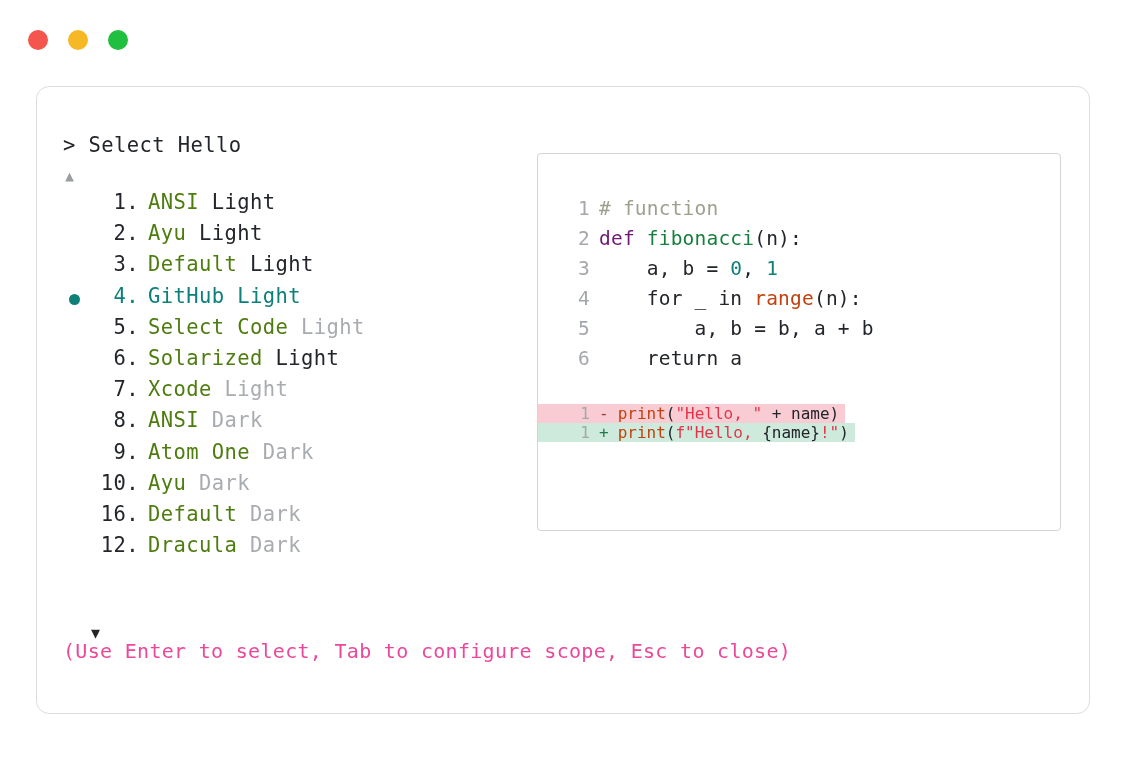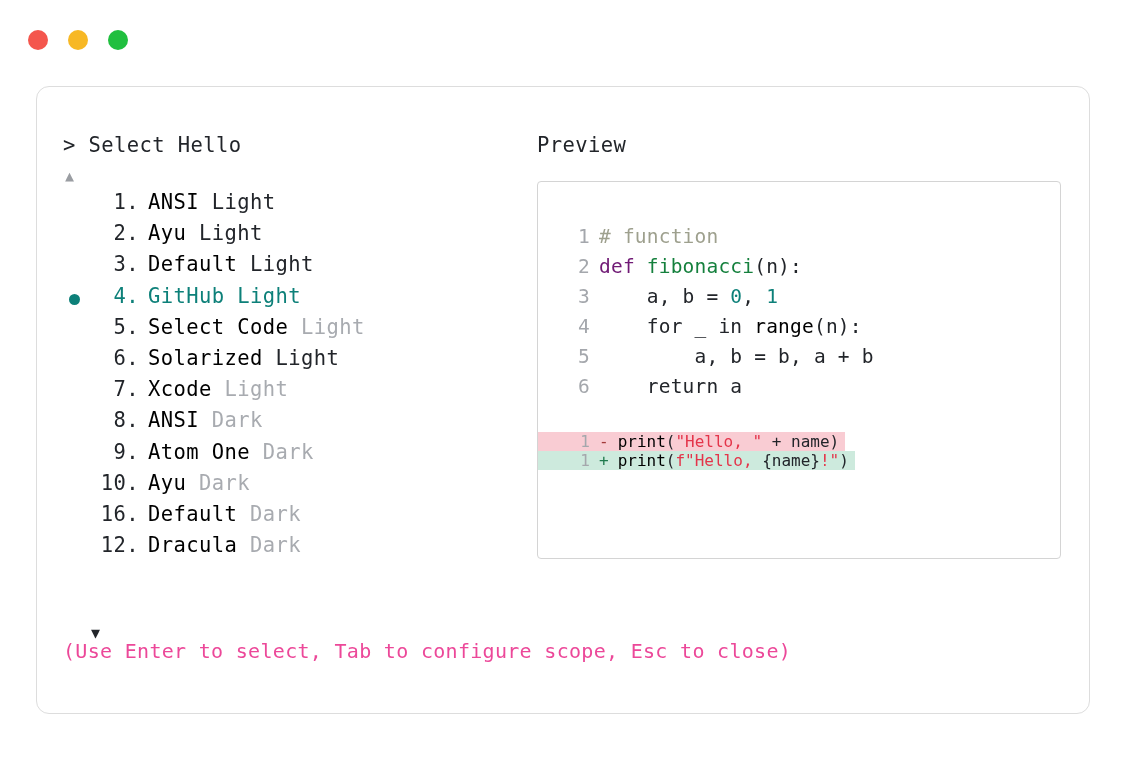--- a/index.html
+++ b/index.html
@@ -118,21 +118,21 @@
     background: #0d8079;
     display: block;
   }
   .idx {
     width: 46px;
     flex: 0 0 46px;
     text-align: right;
     color: #22252a;
   }
   .name {
-    color: #000000;
+    color: #4d7c0f;
     padding-left: 9px;
   }
   .variant { padding-left: 0; }
   .variant-dim  { color: #a8abb0; }
   .variant-bold { color: #22252a; }
   .theme-item.selected .idx,
   .theme-item.selected .idx-dot,
   .theme-item.selected .name,
   .theme-item.selected .variant { color: #0d8079; }
 
@@ -202,21 +202,21 @@
   }
   .diff-row .sign { padding-left: 9px; }
   .diff-row.minus .sign { color: #a33a3a; }
   .diff-row.plus  .sign { color: #1f7a4d; }
   .diff-row .code { padding-left: 9px; padding-right: 6px; }
 
   
   .tok-comment { color: #9ea08e; }
   .tok-keyword { color: #701a75; }
   .tok-func    { color: #15803d; }
-  .tok-builtin { color: #000000; }
+  .tok-builtin { color: #c2410c; }
   .tok-number  { color: #0d8079; }
   .tok-string  { color: #e4344a; }
   .tok-plain   { color: #22252a; }
 </style>
 </head>
 <body>
 
 <div class="window-dots">
   <span class="dot dot-red"></span>
   <span class="dot dot-yellow"></span>
@@ -245,21 +245,20 @@
           <li class="theme-item"><span class="bullet-cell"></span><span class="idx">16.</span><span class="name">Default</span><span class="variant variant-dim"> Dark</span></li>
           <li class="theme-item"><span class="bullet-cell"></span><span class="idx">12.</span><span class="name">Dracula</span><span class="variant variant-dim"> Dark</span></li>
         </ul>
 
       <div class="scroll-arrow-down">▼</div>
     </div>
 
     <div class="hint">(Use Enter to select, Tab to configure scope, Esc to close)</div>
 
     <div class="preview">
-      <div class="preview-title">Preview</div>
       <div class="code-box">
         <div class="code-lines" id="code-lines"><div class="code-row"><span class="gutter">1</span><span class="code"><span class="tok-comment"># function</span></span></div><div class="code-row"><span class="gutter">2</span><span class="code"><span class="tok-keyword">def </span><span class="tok-func">fibonacci</span><span class="tok-plain">(n):</span></span></div><div class="code-row"><span class="gutter">3</span><span class="code"><span class="tok-plain">    a, b = </span><span class="tok-number">0</span><span class="tok-plain">, </span><span class="tok-number">1</span></span></div><div class="code-row"><span class="gutter">4</span><span class="code"><span class="tok-plain">    for _ in </span><span class="tok-builtin">range</span><span class="tok-plain">(n):</span></span></div><div class="code-row"><span class="gutter">5</span><span class="code"><span class="tok-plain">        a, b = b, a + b</span></span></div><div class="code-row"><span class="gutter">6</span><span class="code"><span class="tok-plain">    return a</span></span></div></div>
         <div class="diff-block" id="diff-lines">
             <div class="diff-wrap"><div class="diff-row minus"><span class="gutter">1</span><span class="sign">-</span><span class="code"><span class="tok-builtin">print</span><span class="tok-plain">(</span><span class="tok-string">"Hello, "</span><span class="tok-plain"> + name)</span></span></div></div>
             <div class="diff-wrap"><div class="diff-row plus"><span class="gutter">1</span><span class="sign">+</span><span class="code"><span class="tok-builtin">print</span><span class="tok-plain">(</span><span class="tok-string">f"Hello, </span><span class="tok-plain">{name}</span><span class="tok-string">!"</span><span class="tok-plain">)</span></span></div></div>
           </div>
       </div>
     </div>
 
   </div>

